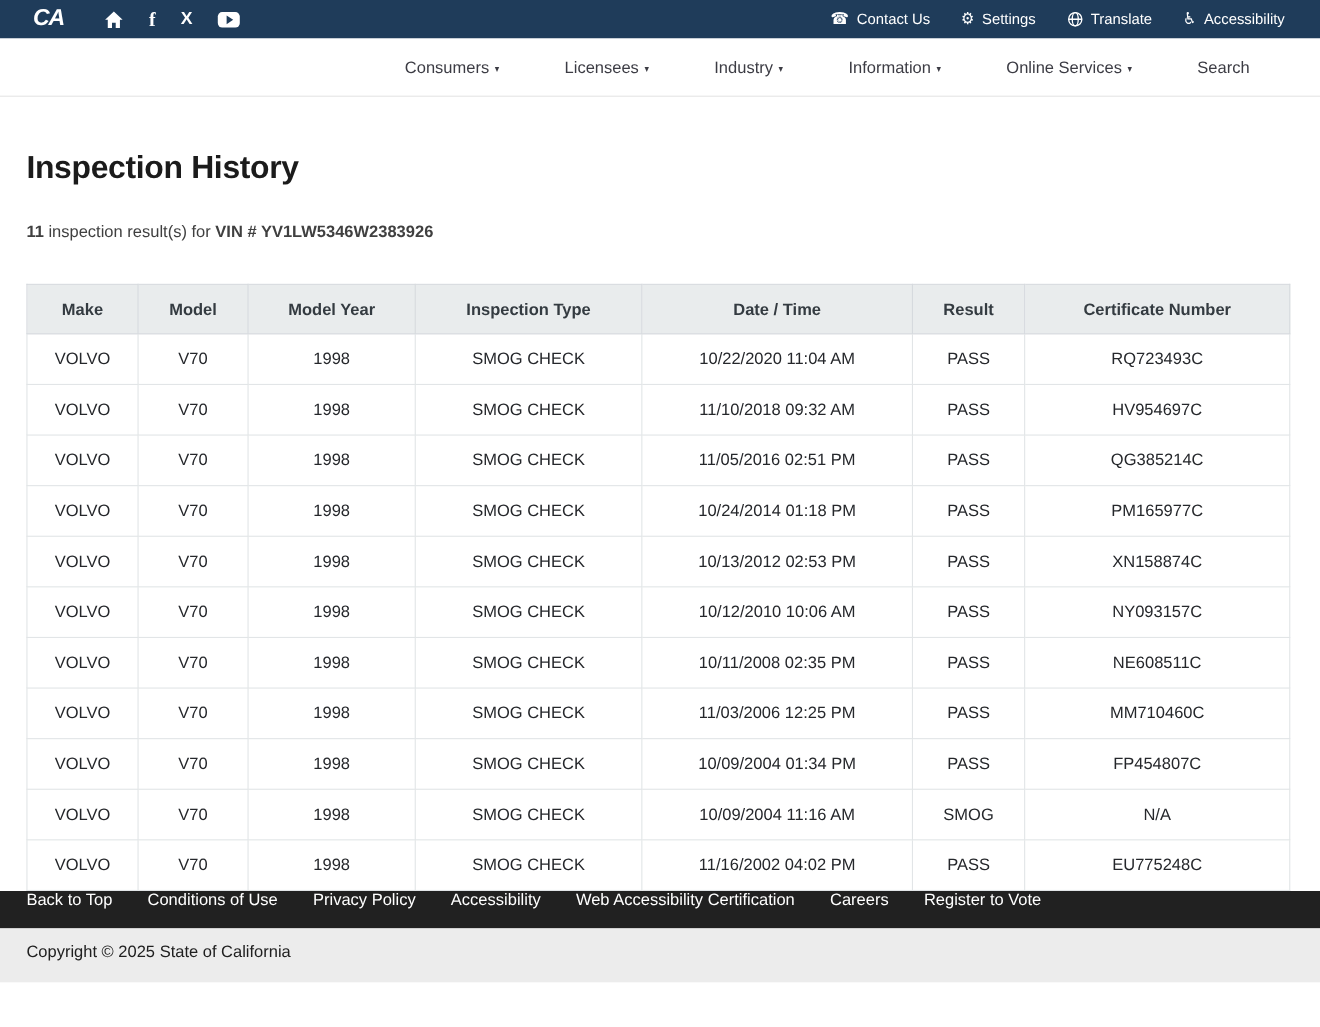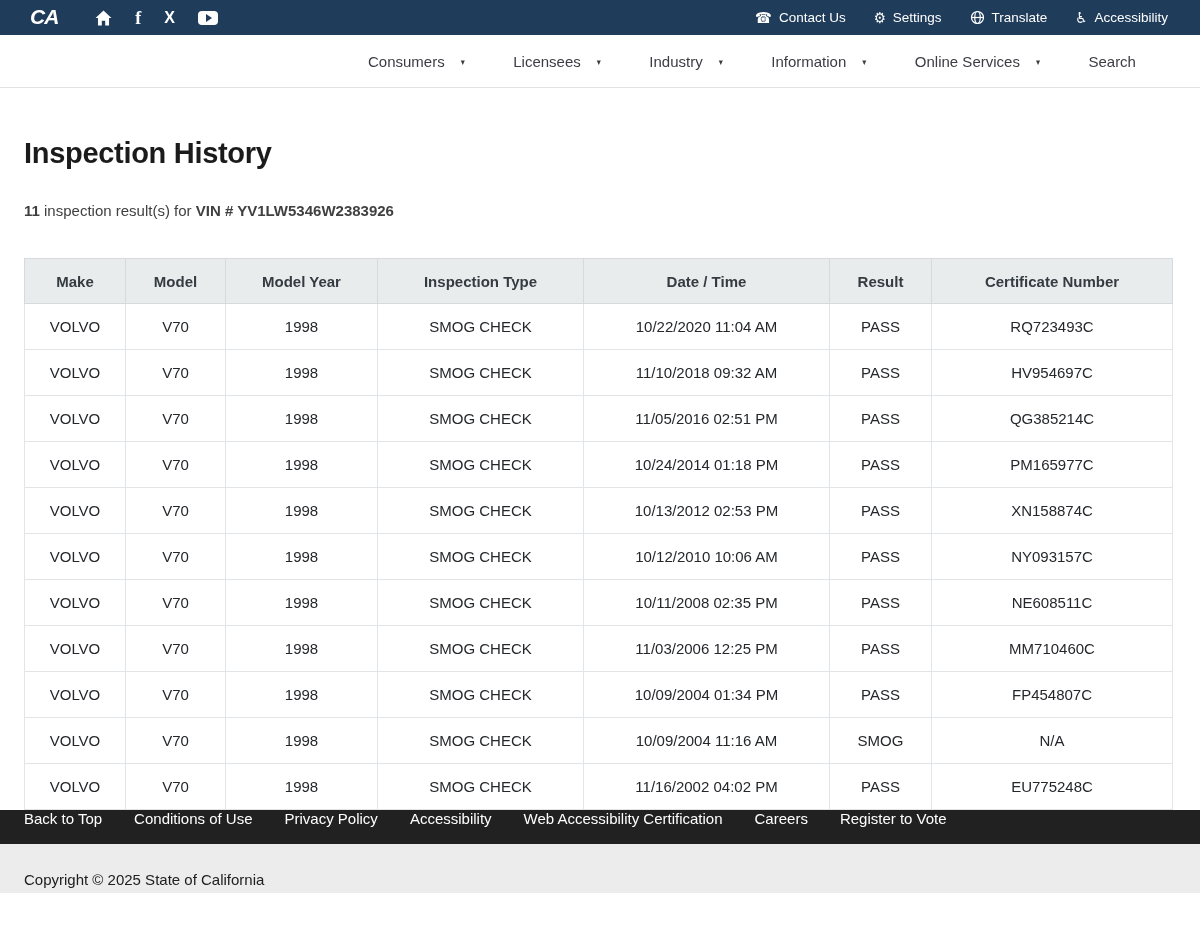--- a/index.html
+++ b/index.html
@@ -27,42 +27,42 @@
 
   
   .navbar { height:53px; background:#fff; border-bottom:1px solid #e2e2e2;
     display:flex; align-items:center; }
   .bar-logo { margin-left:24px; line-height:1; cursor:pointer; width:110px; }
   .bar-logo-top { font-size:4.5px; color:#3a3a3a; letter-spacing:.2px; margin-bottom:1px; white-space:nowrap; }
   .bar-logo-main { font-size:32px; font-weight:800; color:#72b944; letter-spacing:-1px; line-height:.9; }
   .bar-logo-bottom { font-size:7.5px; color:#3a3a3a; margin-top:2px; white-space:nowrap; }
   .nav-menu { margin-left:auto; margin-right:64px; width:768px; display:flex;
     justify-content:space-between; align-items:center; }
-  .nav-item { display:inline-flex; align-items:center; gap:16px; font-size:15px;
+  .nav-item { display:inline-flex; align-items:center; gap:5px; font-size:15px;
     color:#3c3c44; text-decoration:none; cursor:pointer; }
   .nav-caret { font-size:9px; color:#3c3c44; position:relative; top:1px; }
 
   
   .main { background:#fff; padding:0 24px; }
   .page-title { padding-top:50px; font-size:29px; font-weight:700; color:#1b1b1b;
     letter-spacing:-.3px; line-height:30px; }
   .result-line { margin-top:34px; font-size:15px; color:#404040; line-height:18px; }
   .result-line b { font-weight:700; }
 
   table.inspection { margin-top:38px; width:1148px; border-collapse:collapse; table-layout:fixed; }
   .inspection th { background:#e9eced; border:1px solid #d6dade; font-size:15px;
     font-weight:700; color:#343b41; height:45px; text-align:center; }
   .inspection td { border:1px solid #e2e5e7; font-size:15px; color:#25272b;
     height:46px; text-align:center; background:#fff; }
 
   
   .footer-bar { height:34px; background:#212121; display:flex;
     align-items:flex-start; gap:32px; padding:0 24px; }
   .footer-bar a { color:#fff; font-size:15px; text-decoration:none; white-space:nowrap; }
-  .copyright-strip { height:49px; background:#ececec; padding:27px 24px 0; }
+  .copyright-strip { height:49px; background:#ececec; padding:13px 24px 0; }
   .copyright { font-size:15px; color:#202020; }
 </style>
 </head>
 <body>
 
 <header class="topbar">
   <div class="topbar-left">
     <a class="ca-logo" href="#">CA</a>
     <a class="icon-link" href="#">
       <span class="home-icon">

